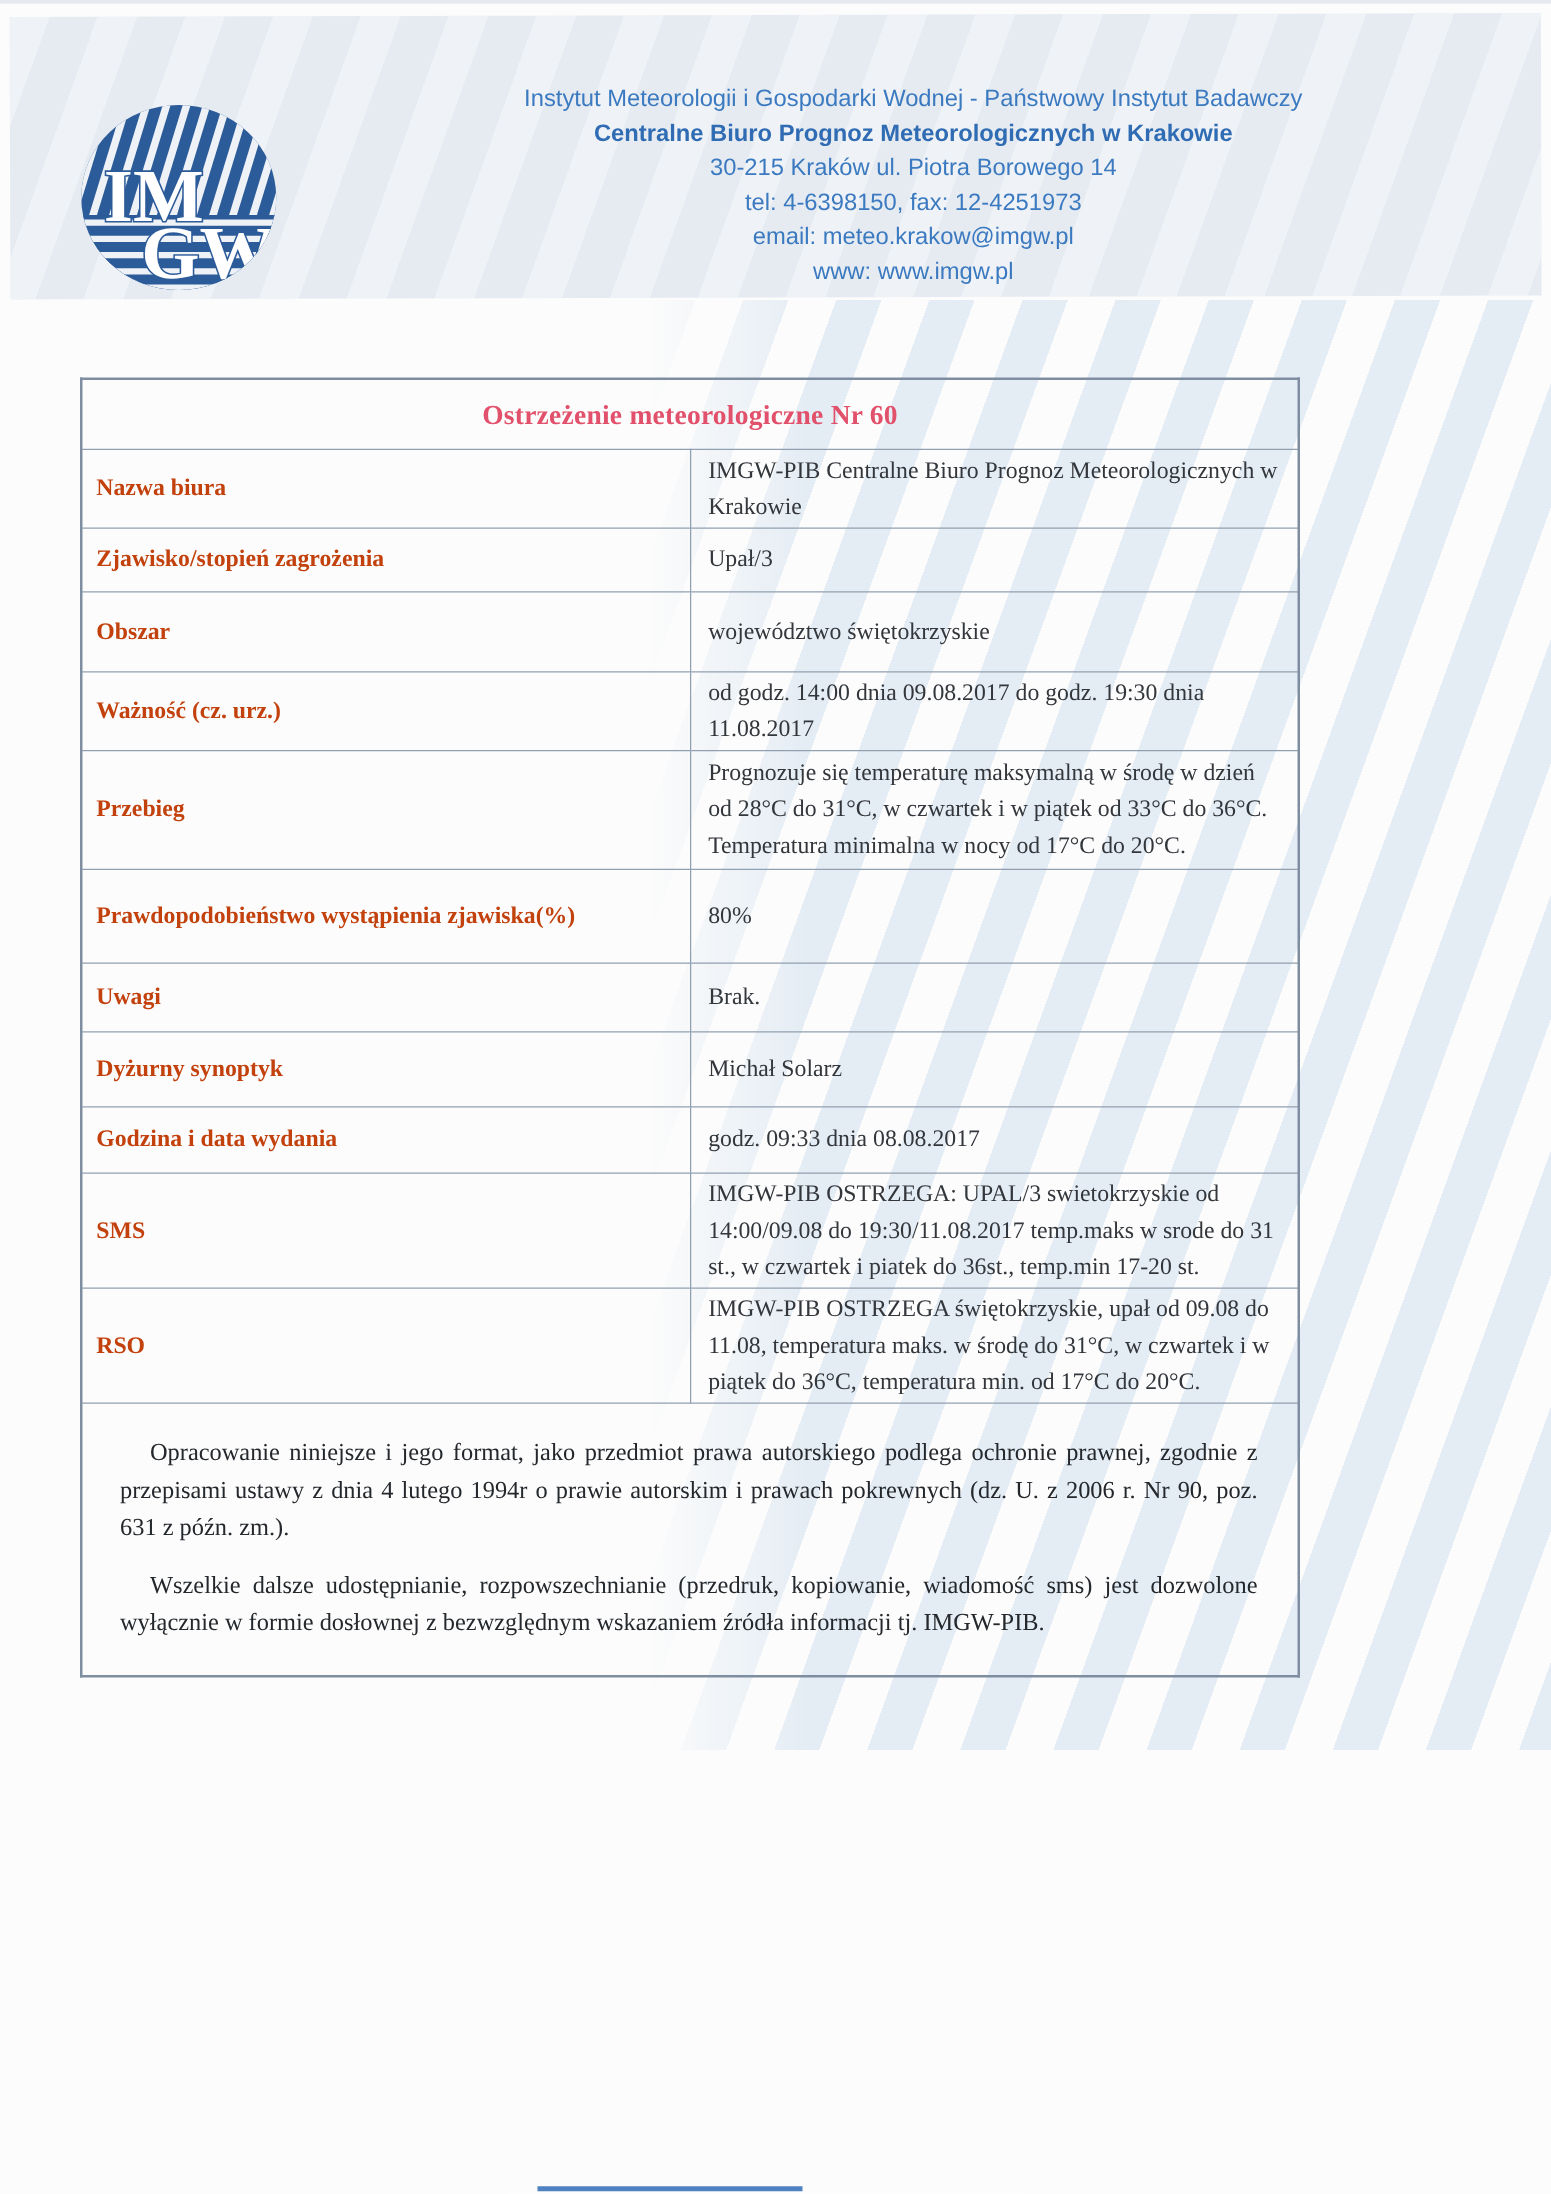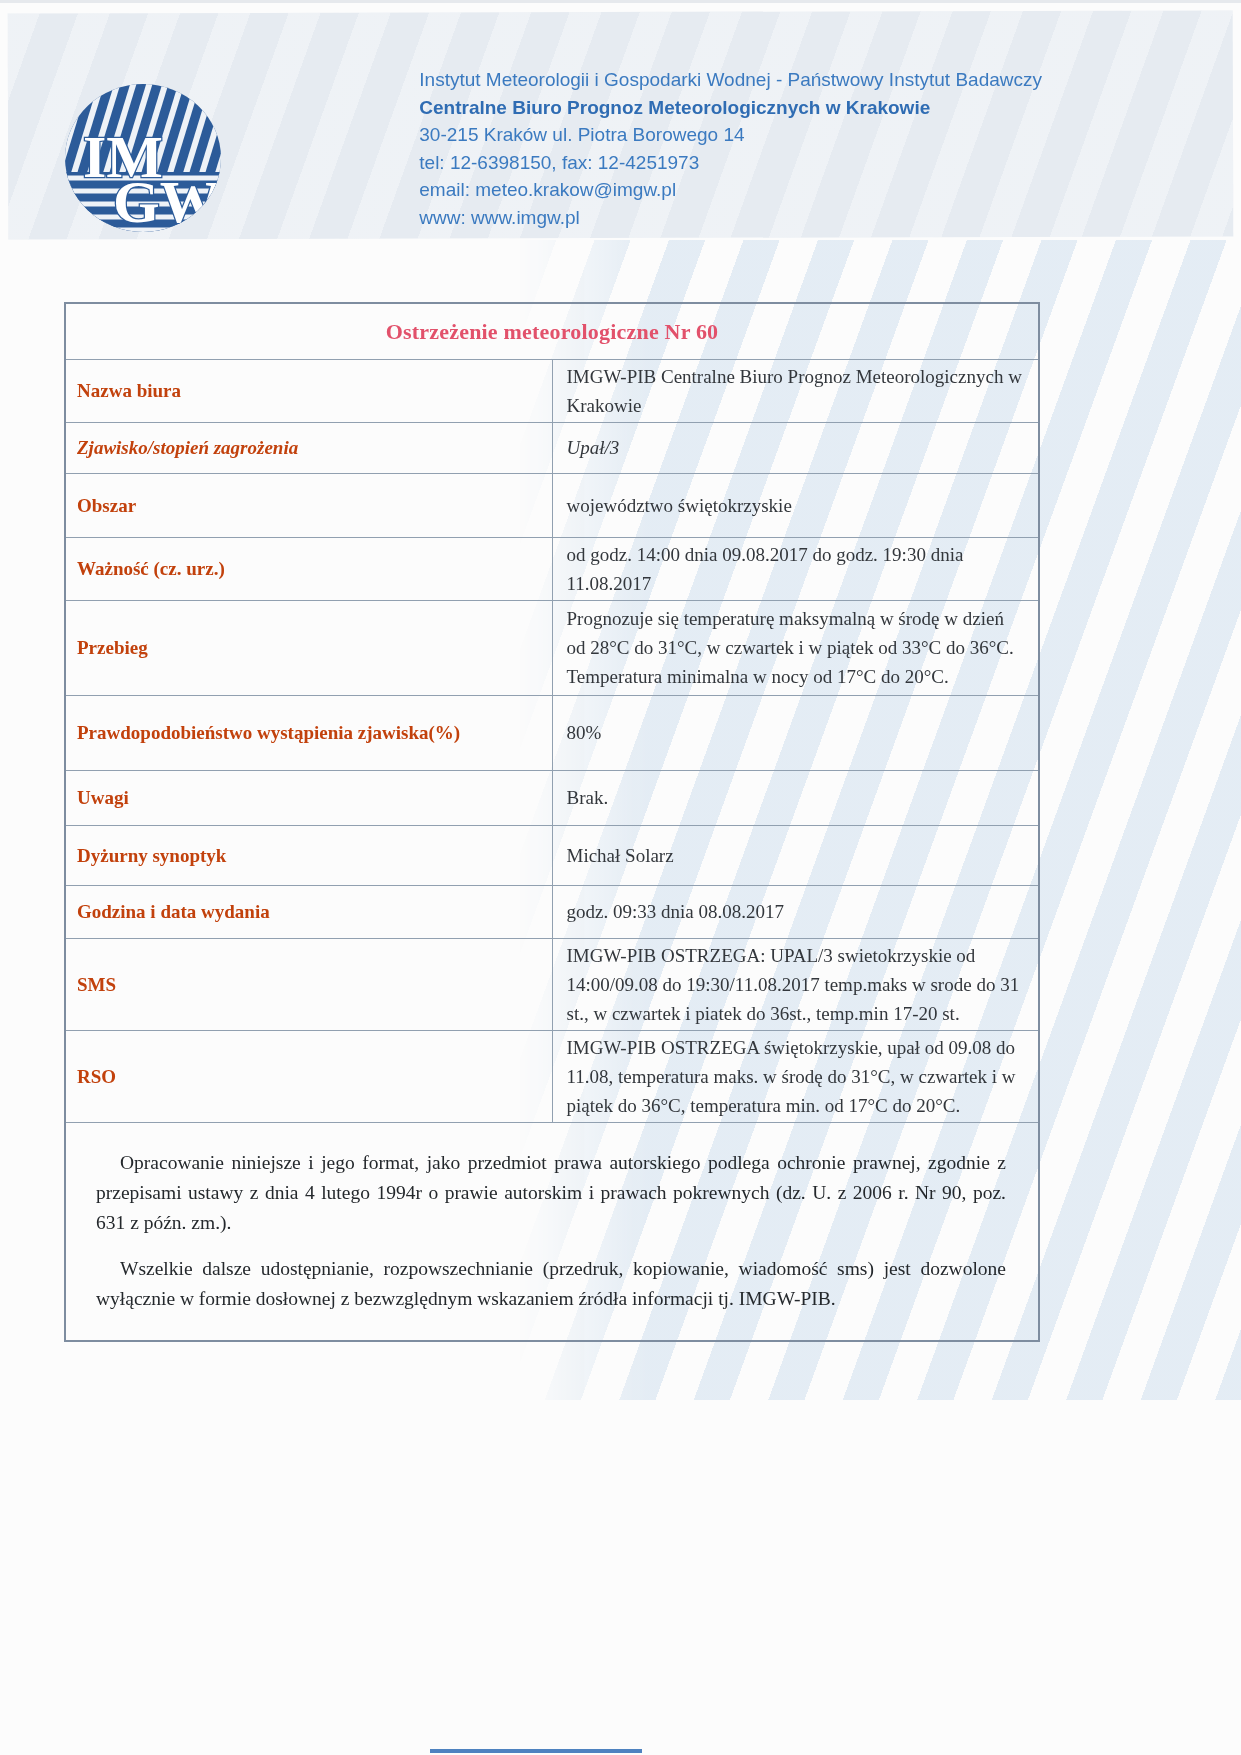--- a/index.html
+++ b/index.html
@@ -19,21 +19,21 @@
   
   .header-band{
     position:absolute;left:8px;top:12px;width:1225px;height:226px;
     background:#e6ebf1;
     background-image:repeating-linear-gradient(110deg, rgba(255,255,255,.35) 0 30px, rgba(255,255,255,0) 30px 66px);
     transform:rotate(-0.15deg);
   }
   .logo{position:absolute;left:63px;top:82px;width:160px;height:152px;}
   .header-text{
     position:absolute;top:66px;right:199px;
-    text-align:left;
+    text-align:center;
     font-family:"Liberation Sans", sans-serif;
     font-size:19px;line-height:27.5px;
     color:#3b7ac0;
   }
   .header-text .hl{white-space:nowrap;}
   .header-text .bold{font-weight:bold;color:#2f6cb3;}
   
   .watermark{
     position:absolute;left:520px;top:240px;width:721px;height:1160px;
     background:repeating-linear-gradient(110deg,
@@ -59,21 +59,21 @@
   tr.title-row{height:56px;}
   tr.title-row td{
     text-align:center;font-weight:bold;font-size:22px;
     color:#e2516b;letter-spacing:.2px;
   }
   td.label-cell{
     width:256px;font-weight:bold;color:#c2410c;
     padding:2px 8px 2px 11px;line-height:27px;
   }
   td.value-cell{padding:2px 16px 2px 14px;}
-  .r0{height:55px;} .r1{height:51px;font-style:italic;} .r2{height:64px;}
+  .r0{height:55px;} .r1{height:51px;} .r2{height:64px;}
   .r3{height:50px;margin-top:46px;} .r4{height:95px;} .r5{height:75px;}
   .r6{height:55px;} .r7{height:60px;} .r8{height:53px;}
   .r9{height:77px;} .r10{height:76px;}
   tr.footer-row{height:118px;}
   tr.footer-row td{
     vertical-align:top;
     padding:9px 16px 10px 14px;
   }
   tr.footer-row p{
     margin:16px;
@@ -130,21 +130,21 @@
       </g>
       <text x="20" y="95" font-family="'Liberation Serif',serif" font-weight="bold" font-size="60" fill="#ffffff" stroke="#2c5b99" stroke-width="2.5" paint-order="stroke">IM</text>
       <text x="50" y="140" font-family="'Liberation Serif',serif" font-weight="bold" font-size="60" fill="#ffffff" stroke="#2c5b99" stroke-width="2.5" paint-order="stroke">GW</text>
     </g>
   </svg>
 
   <div class="header-text">
     <div class="hl">Instytut Meteorologii i Gospodarki Wodnej - Państwowy Instytut Badawczy</div>
     <div class="hl bold">Centralne Biuro Prognoz Meteorologicznych w Krakowie</div>
     <div class="hl">30-215 Kraków ul. Piotra Borowego 14</div>
-    <div class="hl">tel: 12-6398150, fax: 12-4251973</div>
+    <div class="hl">tel: 4-6398150, fax: 12-4251973</div>
     <div class="hl">email: meteo.krakow@imgw.pl</div>
     <div class="hl">www: www.imgw.pl</div>
   </div>
 
   <div class="watermark"></div>
 
   <table class="warning-table">
     <tbody id="table-body">
       <tr class="title-row">
         <td colspan="2">Ostrzeżenie meteorologiczne Nr 60</td>

